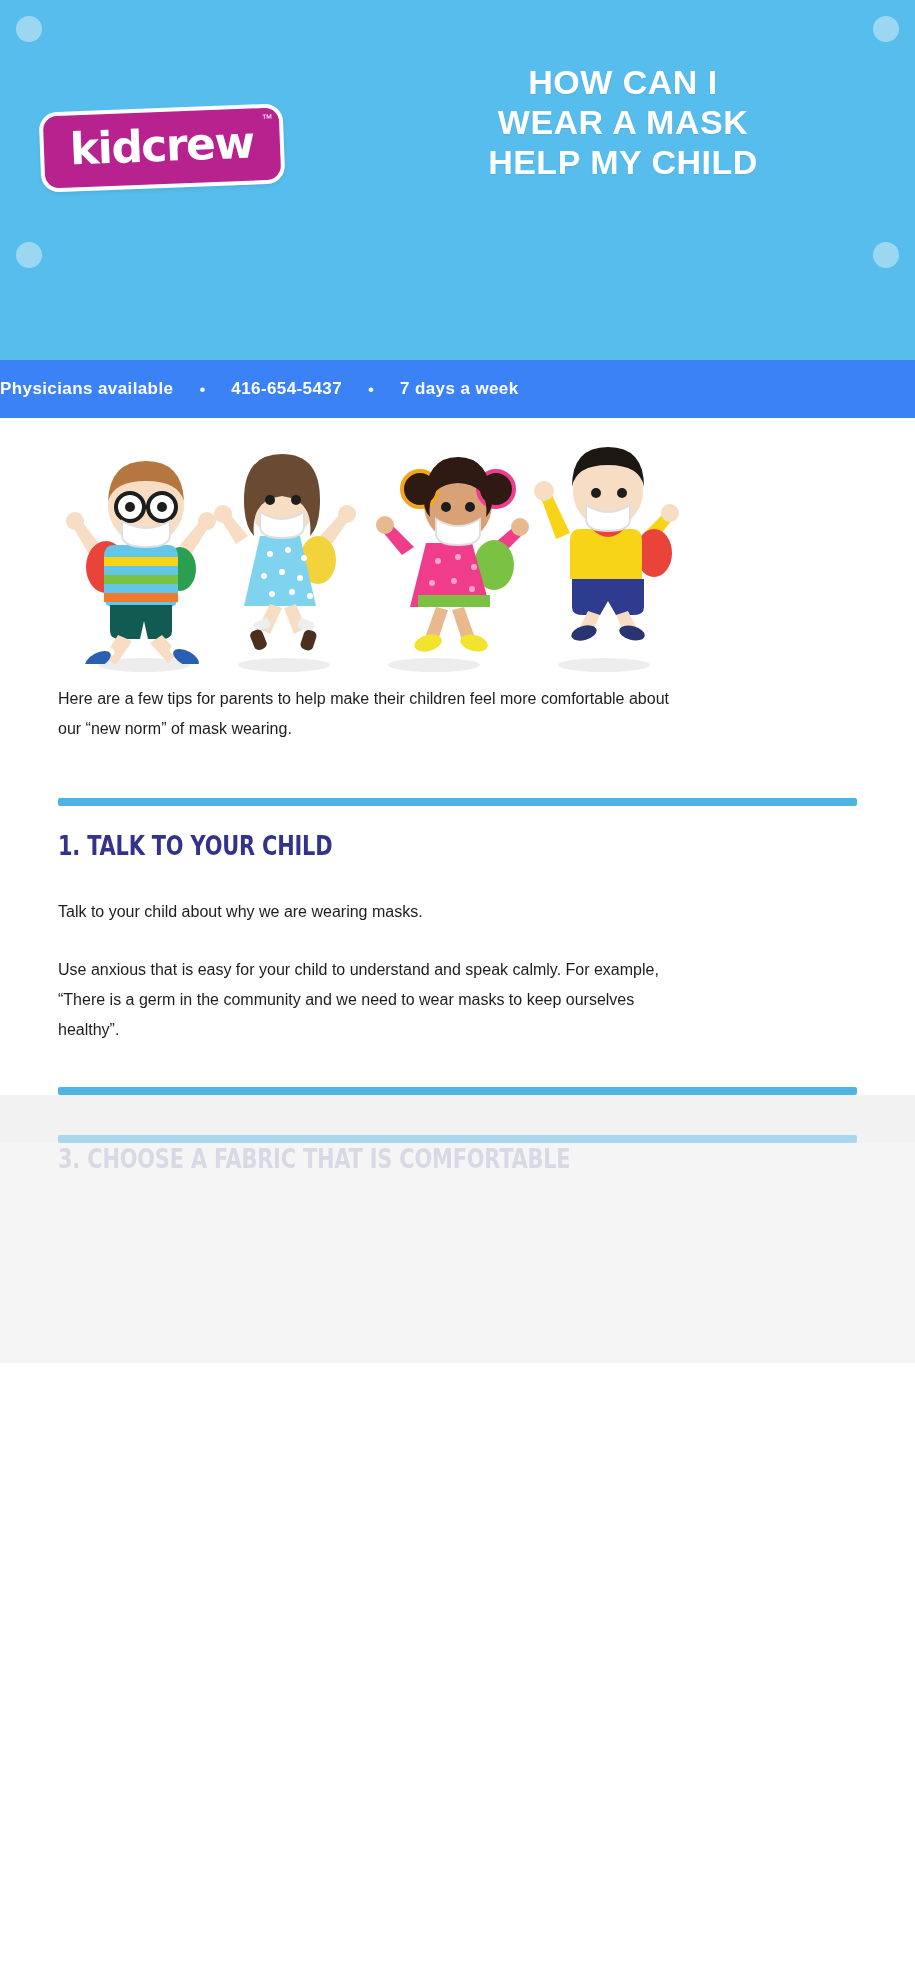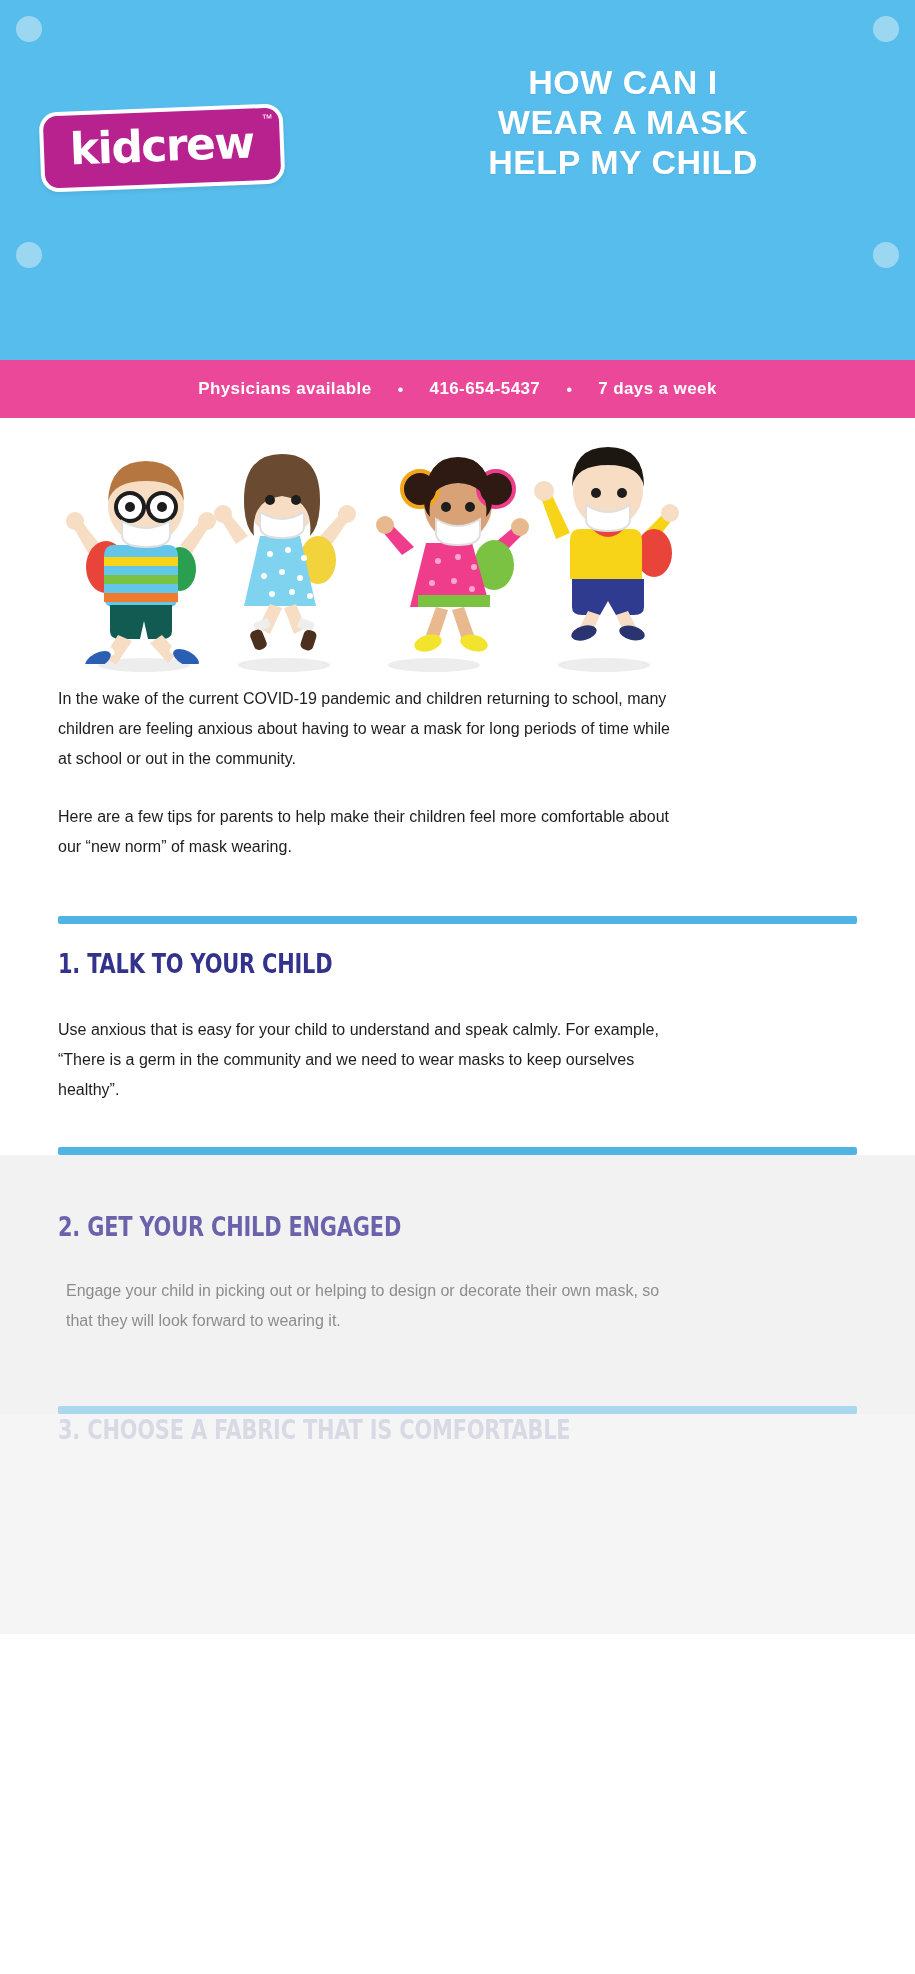--- a/index.html
+++ b/index.html
@@ -87,24 +87,23 @@
     letter-spacing: 0.5px;
     text-shadow: 0 1px 2px rgba(0,0,0,.07);
   }
   .header-title .ln { display: block; white-space: nowrap; }
 
   
   .contact-bar {
     position: relative;
     width: 915px;
     height: 58px;
-    background: #ec4899;
+    background: #3b82f6;
     display: flex;
     align-items: center;
-    justify-content: center;
     gap: 0;
     color: #ffffff;
   }
   .contact-item {
     font-size: 17px;
     font-weight: bold;
     letter-spacing: .4px;
     color: #ffffff;
     white-space: nowrap;
   }
@@ -354,43 +353,36 @@
 
       <ellipse cx="80" cy="54" rx="35" ry="37" fill="#f6ddc3"></ellipse>
       <path d="M44 50 q0 -40 36 -40 q36 0 36 40 q-4 -22 -36 -22 q-32 0 -36 22 z" fill="#1d1712"></path>
       <circle cx="68" cy="56" r="5" fill="#1d1d1d"></circle>
       <circle cx="94" cy="56" r="5" fill="#1d1d1d"></circle>
       <path d="M58 68 q22 14 44 0 v14 q0 12 -22 12 q-22 0 -22 -12 z" fill="#ffffff" stroke="#dfdfdf" stroke-width="2"></path>
     </svg>
   </div>
 
   <div class="content" style="padding-top:6px;">
-    <p class="intro-p">In the wake of the current COVID-19 pandemic and children returning to school, many children are feeling anxious about having to wear a mask for long periods of time while at school or out in the community.</p>
     <p class="intro-p">Here are a few tips for parents to help make their children feel more comfortable about our “new norm” of mask wearing.</p>
   </div>
 
   <div style="height:54px;"></div>
   <div class="divider"></div>
 
   <div class="section" style="padding-top:24px;">
     <h2 class="sec-head">1. TALK TO YOUR CHILD</h2>
     <div style="height:36px;"></div>
+    <p class="sec-body">Talk to your child about why we are wearing masks.</p>
     <p class="sec-body">Use anxious that is easy for your child to understand and speak calmly. For example, “There is a germ in the community and we need to wear masks to keep ourselves healthy”.</p>
   </div>
 
   <div style="height:42px;"></div>
   <div class="divider"></div>
 
-  <div class="band-grey">
-    <div class="section faded-1" style="padding-top:56px; padding-bottom:30px;">
-      <h2 class="sec-head">2. GET YOUR CHILD ENGAGED</h2>
-      <div style="height:34px;"></div>
-      <p class="sec-body" style="padding-left:8px;">Engage your child in picking out or helping to design or decorate their own mask, so that they will look forward to wearing it.</p>
-    </div>
-  </div>
 
   <div class="band-grey" style="height:40px;"></div>
   <div class="band-grey">
     <div class="divider divider-fade"></div>
   </div>
 
   <div class="band-grey2" style="height:220px;">
     <div class="section faded-2" style="">
       <h2 class="sec-head">3. CHOOSE A FABRIC THAT IS COMFORTABLE</h2>
     </div>

